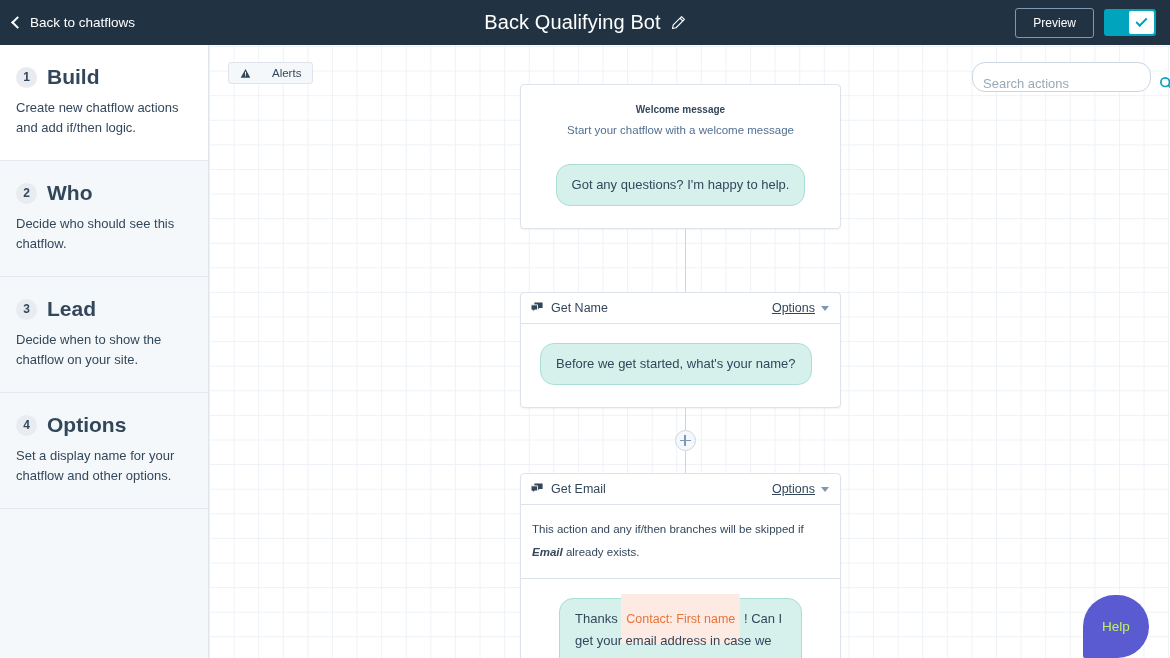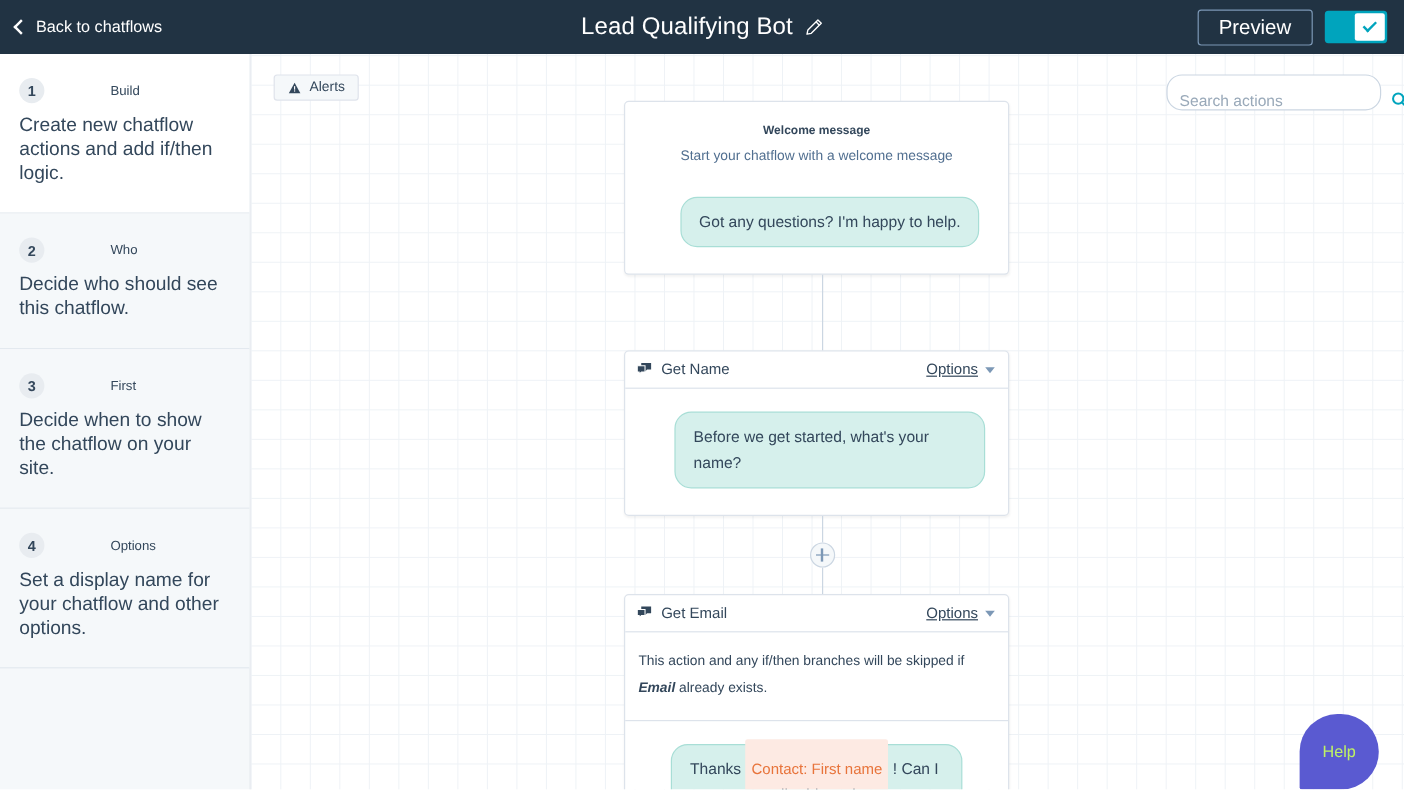--- a/index.html
+++ b/index.html
@@ -42,21 +42,21 @@
   .pencil-icon { width: 15px; height: 15px; pointer-events: auto; cursor: pointer; display:block; }
   .topbar-right {
     position: absolute; right: 14px; top: 0; height: 45px;
     display: flex; align-items: center; gap: 10px;
   }
   .preview-btn {
     height: 30px; padding: 0 17px;
     background: transparent;
     border: 1px solid #7c98b6;
     border-radius: 3px;
-    color: #ffffff; font-size: 17px;
+    color: #ffffff; font-size: 12px;
     font-family: "Liberation Sans", sans-serif;
     cursor: pointer;
     display: flex; align-items: center; margin-left: 16px;
   }
   .toggle {
     width: 52px; height: 27px;
     background: #00a4bd;
     border-radius: 3px;
     display: flex; align-items: center; justify-content: flex-end;
     padding: 2px;
@@ -88,42 +88,42 @@
     background: #f5f8fa;
   }
   .step.active { background: #ffffff; }
   .step-head { display: flex; align-items: center; gap: 10px; margin-bottom: 9px; }
   .step-num {
     width: 21px; height: 21px; border-radius: 50%;
     background: #e8ecf0; color: #33475b;
     font-size: 12px; font-weight: bold;
     display: flex; align-items: center; justify-content: center;
   }
-  .step-title { font-size: 11px; font-weight: normal; color: #33475b; margin-left: 45px; }
-  .step-desc { font-size: 16px; color: #33475b; line-height: 20px; }
+  .step-title { font-size: 21px; font-weight: bold; color: #33475b; }
+  .step-desc { font-size: 13px; color: #33475b; line-height: 20px; }
 
   
   .canvas {
     position: absolute; top: 45px; left: 209px;
     width: 961px; height: 613px;
     background-color: #ffffff;
     background-image:
       linear-gradient(to right, #eef2f6 1px, transparent 1px),
       linear-gradient(to bottom, #eef2f6 1px, transparent 1px);
     background-size: 24.6px 24.6px;
     background-position: 0px 1px;
     overflow: hidden;
   }
   .alerts-btn {
     position: absolute; left: 19px; top: 17px;
     height: 22px; padding: 0 11px;
     background: #f5f8fa;
     border: 1px solid #dfe3eb;
     border-radius: 3px;
-    display: flex; align-items: center; gap: 7px;
+    display: flex; align-items: center; gap: 21px;
     font-size: 11.5px; color: #33475b;
     cursor: pointer;
   }
   .warn-icon { width: 11px; height: 11px; display:block; }
   .search-box {
     position: absolute; right: 19px; top: 17px;
     width: 179px; height: 30px;
     background: #ffffff;
     border: 1px solid #cbd6e2;
     border-radius: 13px;
@@ -162,21 +162,20 @@
   .welcome-sub { font-size: 11.5px; color: #516f90; margin-bottom: 28px; }
   .bubble {
     display: inline-block;
     background: #d6f0ec;
     border: 1px solid #a8ded6;
     border-radius: 14px;
     padding: 9px 15px;
     font-size: 13px; color: #33475b;
     text-align: left;
     line-height: 22px;
-    margin-left: 22px;
   }
   .bubble-left { display: block; margin: 0 19px; }
 
   
   .card-header {
     height: 31px;
     border-bottom: 1px solid #dde3eb;
     display: flex; align-items: center; justify-content: space-between;
     padding: 0 11px 0 9px;
   }
@@ -239,21 +238,21 @@
 
 <div id="app">
 
   <div class="topbar">
     <div class="back-link">
       <span class="chev-left"></span>
       <span>Back to chatflows</span>
     </div>
 
     <div class="title-wrap">
-      <span class="bot-title">Lead Qualifying Bot</span>
+      <span class="bot-title">Back Qualifying Bot</span>
       <span class="pencil-icon">
         <svg viewBox="0 0 16 16" width="15" height="15" xmlns="http://www.w3.org/2000/svg">
           <path d="M11.3 1.7 L14.3 4.7 L5.4 13.6 L1.6 14.4 L2.4 10.6 Z" fill="none" stroke="#ffffff" stroke-width="1.2" stroke-linejoin="round"></path>
           <path d="M9.6 3.4 L12.6 6.4" stroke="#ffffff" stroke-width="1.2"></path>
         </svg>
       </span>
     </div>
 
     <div class="topbar-right">
       <button class="preview-btn">Preview</button>
@@ -279,21 +278,21 @@
       <div class="step-head">
         <div class="step-num">2</div>
         <div class="step-title">Who</div>
       </div>
       <div class="step-desc">Decide who should see this chatflow.</div>
     </div>
 
     <div class="step">
       <div class="step-head">
         <div class="step-num">3</div>
-        <div class="step-title">First</div>
+        <div class="step-title">Lead</div>
       </div>
       <div class="step-desc">Decide when to show the chatflow on your site.</div>
     </div>
 
     <div class="step">
       <div class="step-head">
         <div class="step-num">4</div>
         <div class="step-title">Options</div>
       </div>
       <div class="step-desc">Set a display name for your chatflow and other options.</div>

